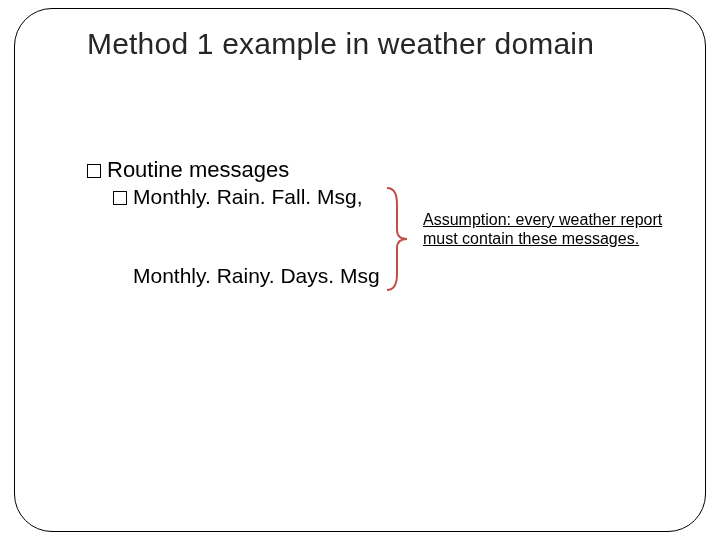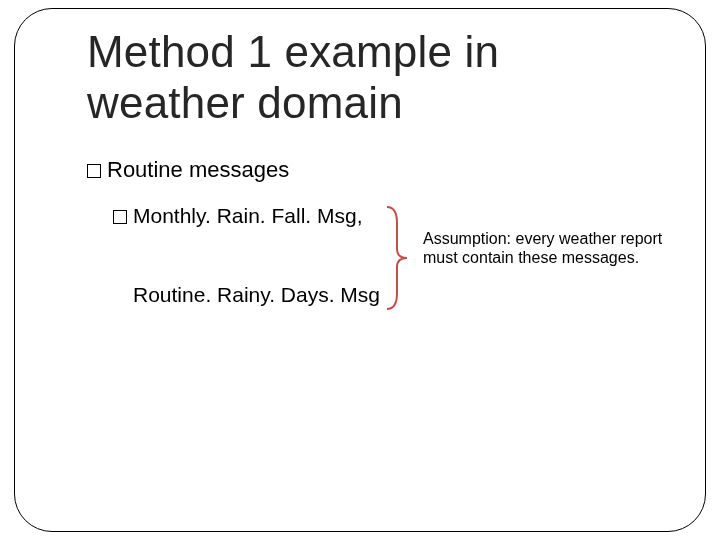--- a/index.html
+++ b/index.html
@@ -19,35 +19,35 @@
     height: 524px;
     border: 1.5px solid #000;
     border-radius: 38px;
     box-sizing: border-box;
   }
   .title {
     position: absolute;
     top: 18px;
     left: 72px;
     width: 560px;
-    font-size: 44px;
+    font-size: 30px;
     line-height: 1.15;
     letter-spacing: 0.2px;
     color: #262626;
   }
   .content {
     position: absolute;
     top: 148px;
     left: 72px;
     width: 590px;
   }
   .lvl1 {
     font-size: 22px;
     color: #000;
-    margin-bottom: 20px;
+    margin-bottom: 1px;
   }
   .lvl2 {
     font-size: 21px;
     color: #000;
     margin-left: 26px;
     line-height: 1.25;
     position: relative;
   }
   .box {
     display: inline-block;
@@ -66,20 +66,21 @@
     white-space: nowrap;
   }
   .assumption {
     position: absolute;
     left: 310px;
     top: 26px;
     width: 250px;
     font-size: 16px;
     font-family: Arial, Helvetica, sans-serif;
     line-height: 1.2;
+    text-decoration: underline;
   }
   .brace-svg {
     position: absolute;
     left: 270px;
     top: 0px;
   }
 </style>
 </head>
 <body>
 
@@ -90,21 +91,21 @@
   <div class="content">
 
     <div class="lvl1">
       <span class="box"></span><span>Routine messages</span>
     </div>
 
     <div class="lvl2">
       <span class="box"></span><span class="msg-block"><span class="msg-line">Monthly. Rain. Fall. Msg,</span><br>
         <br>
         <br>
-        <span class="msg-line">Routine. Rainy. Days. Msg</span>
+        <span class="msg-line">Monthly. Rainy. Days. Msg</span>
       </span>
 
       <svg class="brace-svg" width="30" height="110">
         <path d="M 4 4
                  Q 14 4 14 20
                  L 14 46
                  Q 14 55 24 55
                  Q 14 55 14 64
                  L 14 90
                  Q 14 106 4 106" fill="none" stroke="#C0504D" stroke-width="2"></path>

